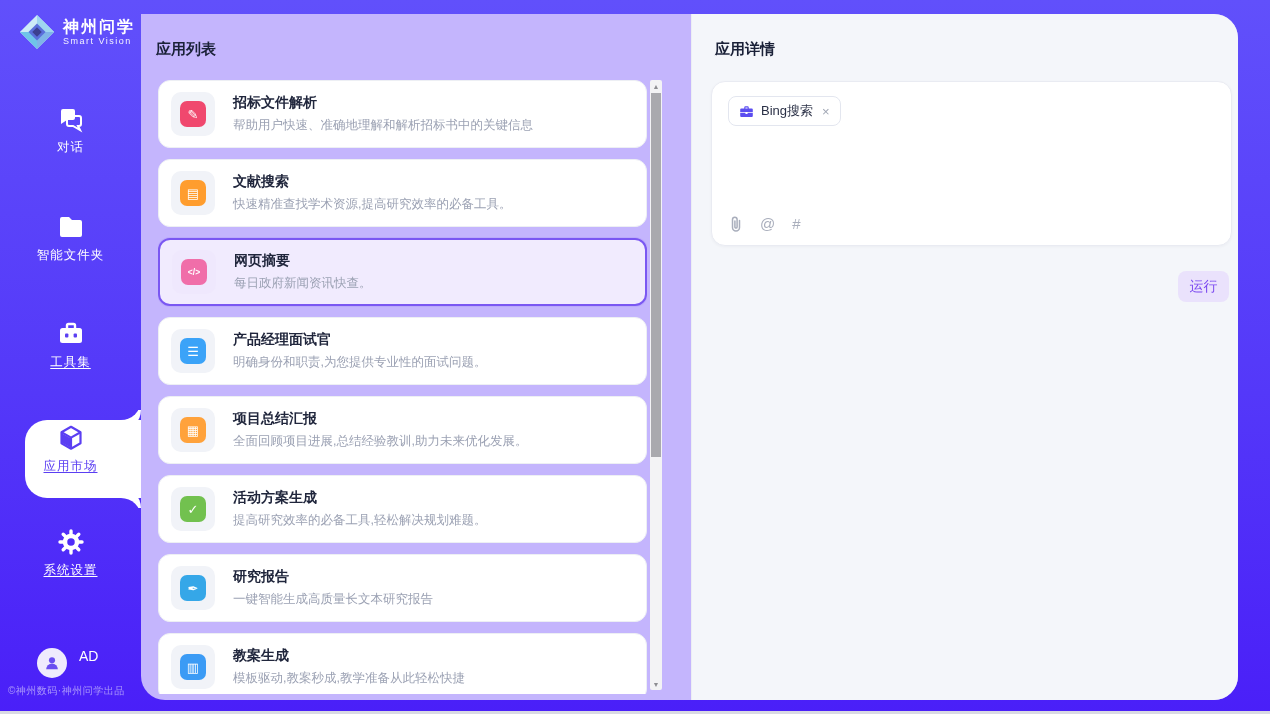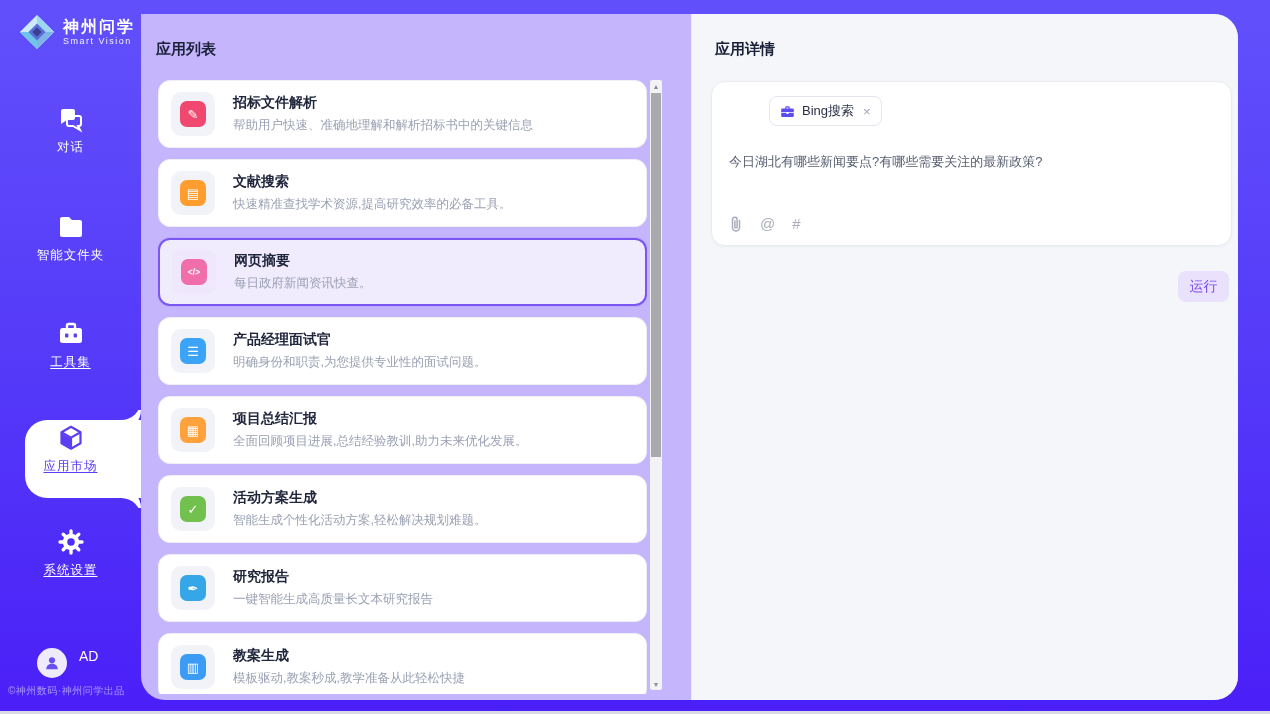--- a/index.html
+++ b/index.html
@@ -69,21 +69,21 @@
   .sb-thumb { position:absolute; left:1px; top:13px; width:10px; height:364px; background:#A9A9AE; cursor:pointer; }
 
   
   .panel-right { position:absolute; left:550px; top:0; width:555px; height:100%;
                  background:#F4F6FA; border-left:1px solid #ECEEF3; }
   .panel-right .panel-title { position:absolute; left:23px; top:26px; }
 
   .input-card { position:absolute; left:19px; top:67px; width:521px; height:165px; background:#fff;
                 border:1px solid #E9EBF2; border-radius:14px; box-shadow:0 1px 3px rgba(30,35,60,.04); }
   .chip { position:absolute; left:16px; top:14px; height:30px; display:inline-flex; align-items:center; gap:7px;
-          padding:0 10px; border:1px solid #E3E6EF; border-radius:8px; background:#fff; cursor:pointer;margin-left:41px; }
+          padding:0 10px; border:1px solid #E3E6EF; border-radius:8px; background:#fff; cursor:pointer; }
   .chip-label { font-size:13px; color:#2A3046; }
   .chip-close { font-size:13px; color:#A0A6B4; margin-left:2px; cursor:pointer; }
   .query-text { position:absolute; left:17px; top:70px; width:480px; font-size:13px; color:#575D70; line-height:1.5; }
   .attach-row { position:absolute; left:17px; bottom:13px; display:flex; align-items:center; gap:17px; color:#A9AEBC; }
   .attach-row .ticon { font-size:15px; cursor:pointer; display:flex; align-items:center; }
   .run-btn { position:absolute; right:17px; top:257px; width:51px; height:31px; border:none; border-radius:8px;
              background:#EAE2FC; color:#7B49F0; font-size:14px; cursor:pointer;
              font-family:"Liberation Sans","DejaVu Sans",sans-serif; }
 </style>
 </head>
@@ -225,21 +225,21 @@
           <span class="app-sub">全面回顾项目进展,总结经验教训,助力未来优化发展。</span>
         </span>
       </div>
 
       <div class="app-card">
         <span class="tile">
           <span class="tile-inner" style="background: rgb(114, 193, 79);">✓</span>
         </span>
         <span class="app-texts">
           <span class="app-title">活动方案生成</span>
-          <span class="app-sub">智能生成个性化活动方案,轻松解决规划难题。</span>
+          <span class="app-sub">提高研究效率的必备工具,轻松解决规划难题。</span>
         </span>
       </div>
 
       <div class="app-card">
         <span class="tile">
           <span class="tile-inner" style="background: rgb(53, 167, 232);">✒</span>
         </span>
         <span class="app-texts">
           <span class="app-title">研究报告</span>
           <span class="app-sub">一键智能生成高质量长文本研究报告</span>
@@ -271,21 +271,20 @@
     <div class="input-card">
       <div class="chip">
         <svg width="15" height="15" viewBox="0 0 20 20">
           <path fill="#5B4DF0" d="M7 6V4.6A1.6 1.6 0 0 1 8.6 3h2.8A1.6 1.6 0 0 1 13 4.6V6h4a1.4 1.4 0 0 1 1.4 1.4v3.1H1.6V7.4A1.4 1.4 0 0 1 3 6zM8.5 6h3V4.8h-3z"></path>
           <path fill="#5B4DF0" d="M1.6 11.8h7v1.6h2.8v-1.6h7v4.2A1.4 1.4 0 0 1 17 17.4H3a1.4 1.4 0 0 1-1.4-1.4z"></path>
         </svg>
         <span class="chip-label">Bing搜索</span>
         <span class="chip-close">×</span>
       </div>
 
-      <div class="query-text">今日湖北有哪些新闻要点?有哪些需要关注的最新政策?</div>
 
       <div class="attach-row">
         <span class="ticon">
           <svg width="14" height="16" viewBox="0 0 14 16" fill="none" stroke="#A9AEBC" stroke-width="1.5" stroke-linecap="round">
             <path d="M10.5 4.5v7a3.5 3.5 0 0 1-7 0v-8a2.3 2.3 0 0 1 4.6 0v7.5a1.1 1.1 0 0 1-2.2 0V5"></path>
           </svg>
         </span>
         <span class="ticon">@</span>
         <span class="ticon">#</span>
       </div>

